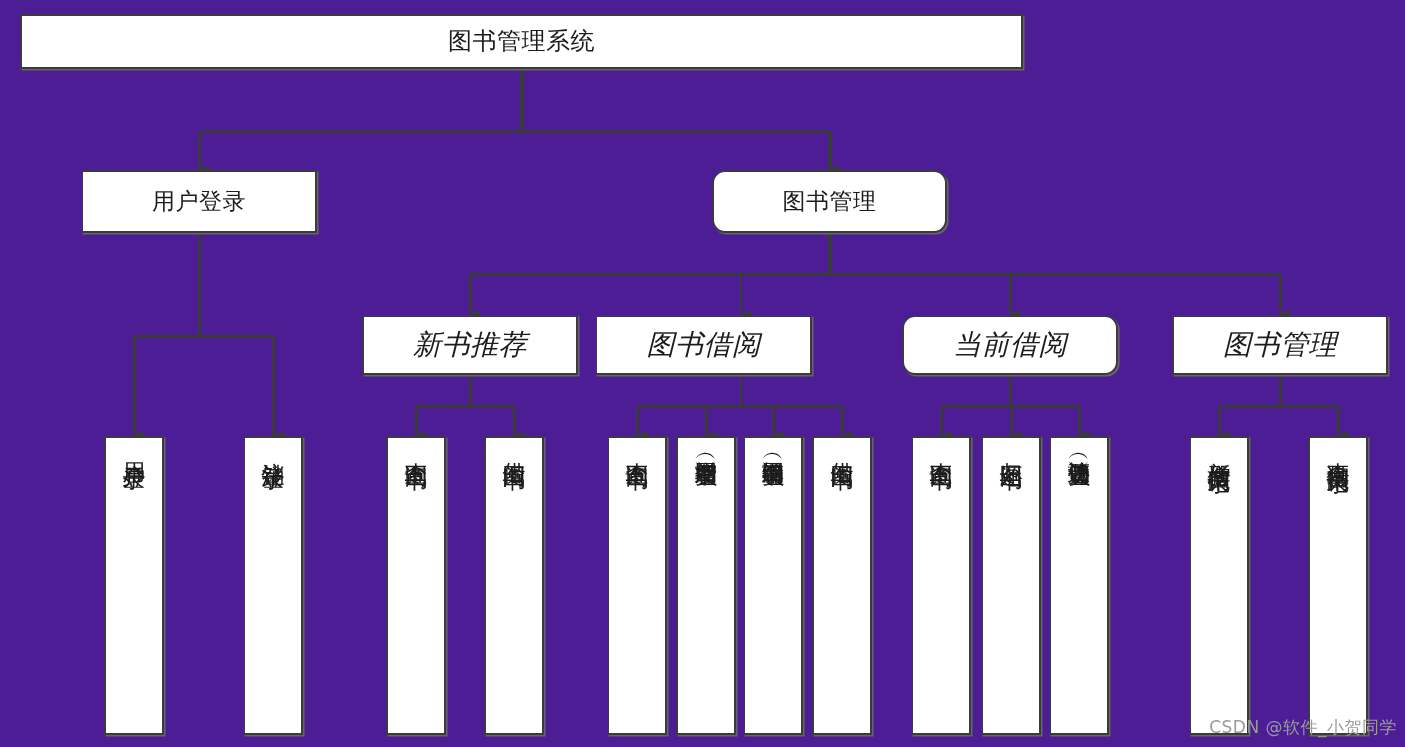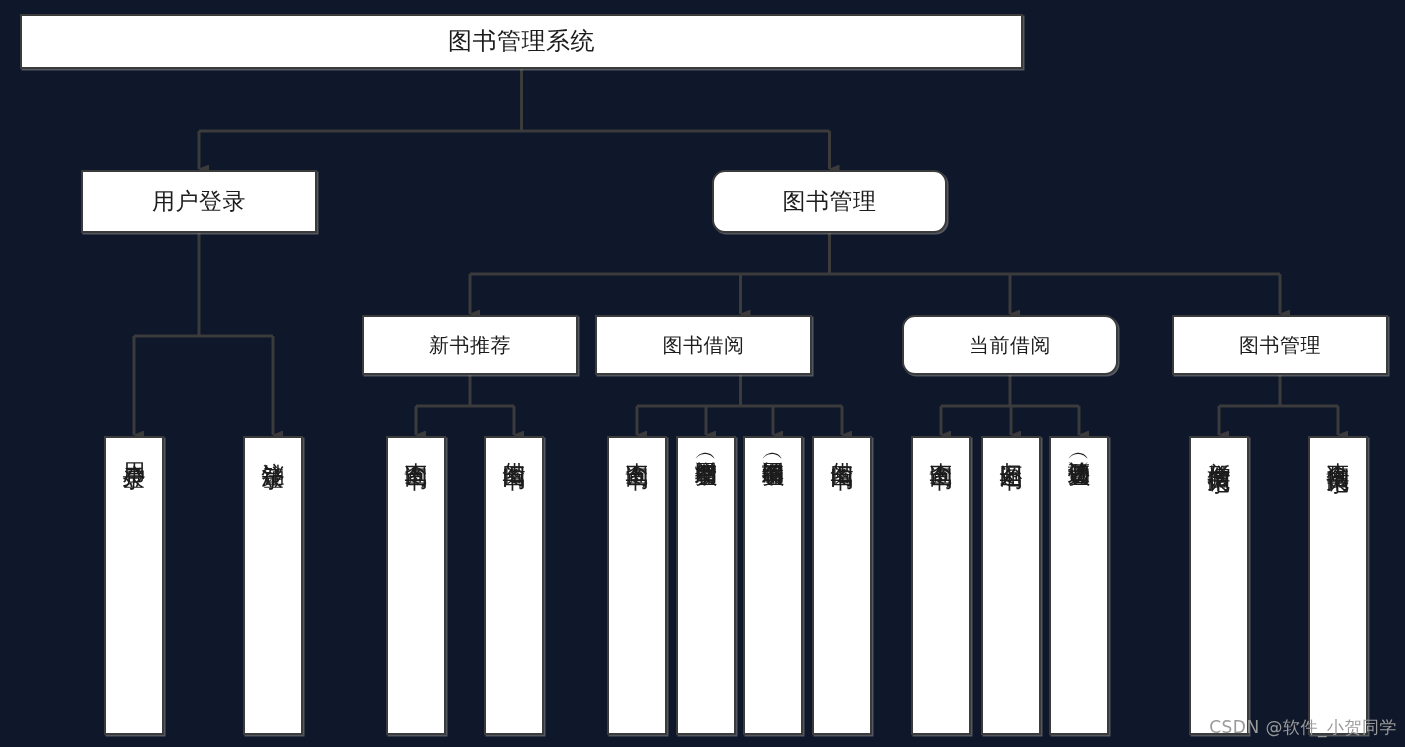--- a/index.html
+++ b/index.html
@@ -8,21 +8,21 @@
     padding: 0;
     background: #ffffff;
   }
   body {
     font-family: "DejaVu Sans", "Liberation Sans", sans-serif;
   }
   #diagram-root {
     position: relative;
     width: 1405px;
     height: 747px;
-    background: #0f172a;
+    background: #4c1d95;
     overflow: hidden;
   }
   #edge-layer {
     position: absolute;
     left: 0;
     top: 0;
     width: 1405px;
     height: 747px;
     pointer-events: none;
   }
@@ -44,21 +44,22 @@
     white-space: nowrap;
     letter-spacing: 0.5px;
   }
   .node-root .label {
     font-size: 24px;
   }
   .node-l2 .label {
     font-size: 23px;
   }
   .node-l3 .label {
-    font-size: 20px;
+    font-size: 28px;
+    font-style: italic;
   }
   .node-leaf {
     align-items: flex-start;
     justify-content: center;
     padding-top: 6px;
   }
   .node-leaf .label {
     writing-mode: vertical-rl;
     text-orientation: upright;
     font-size: 23px;

